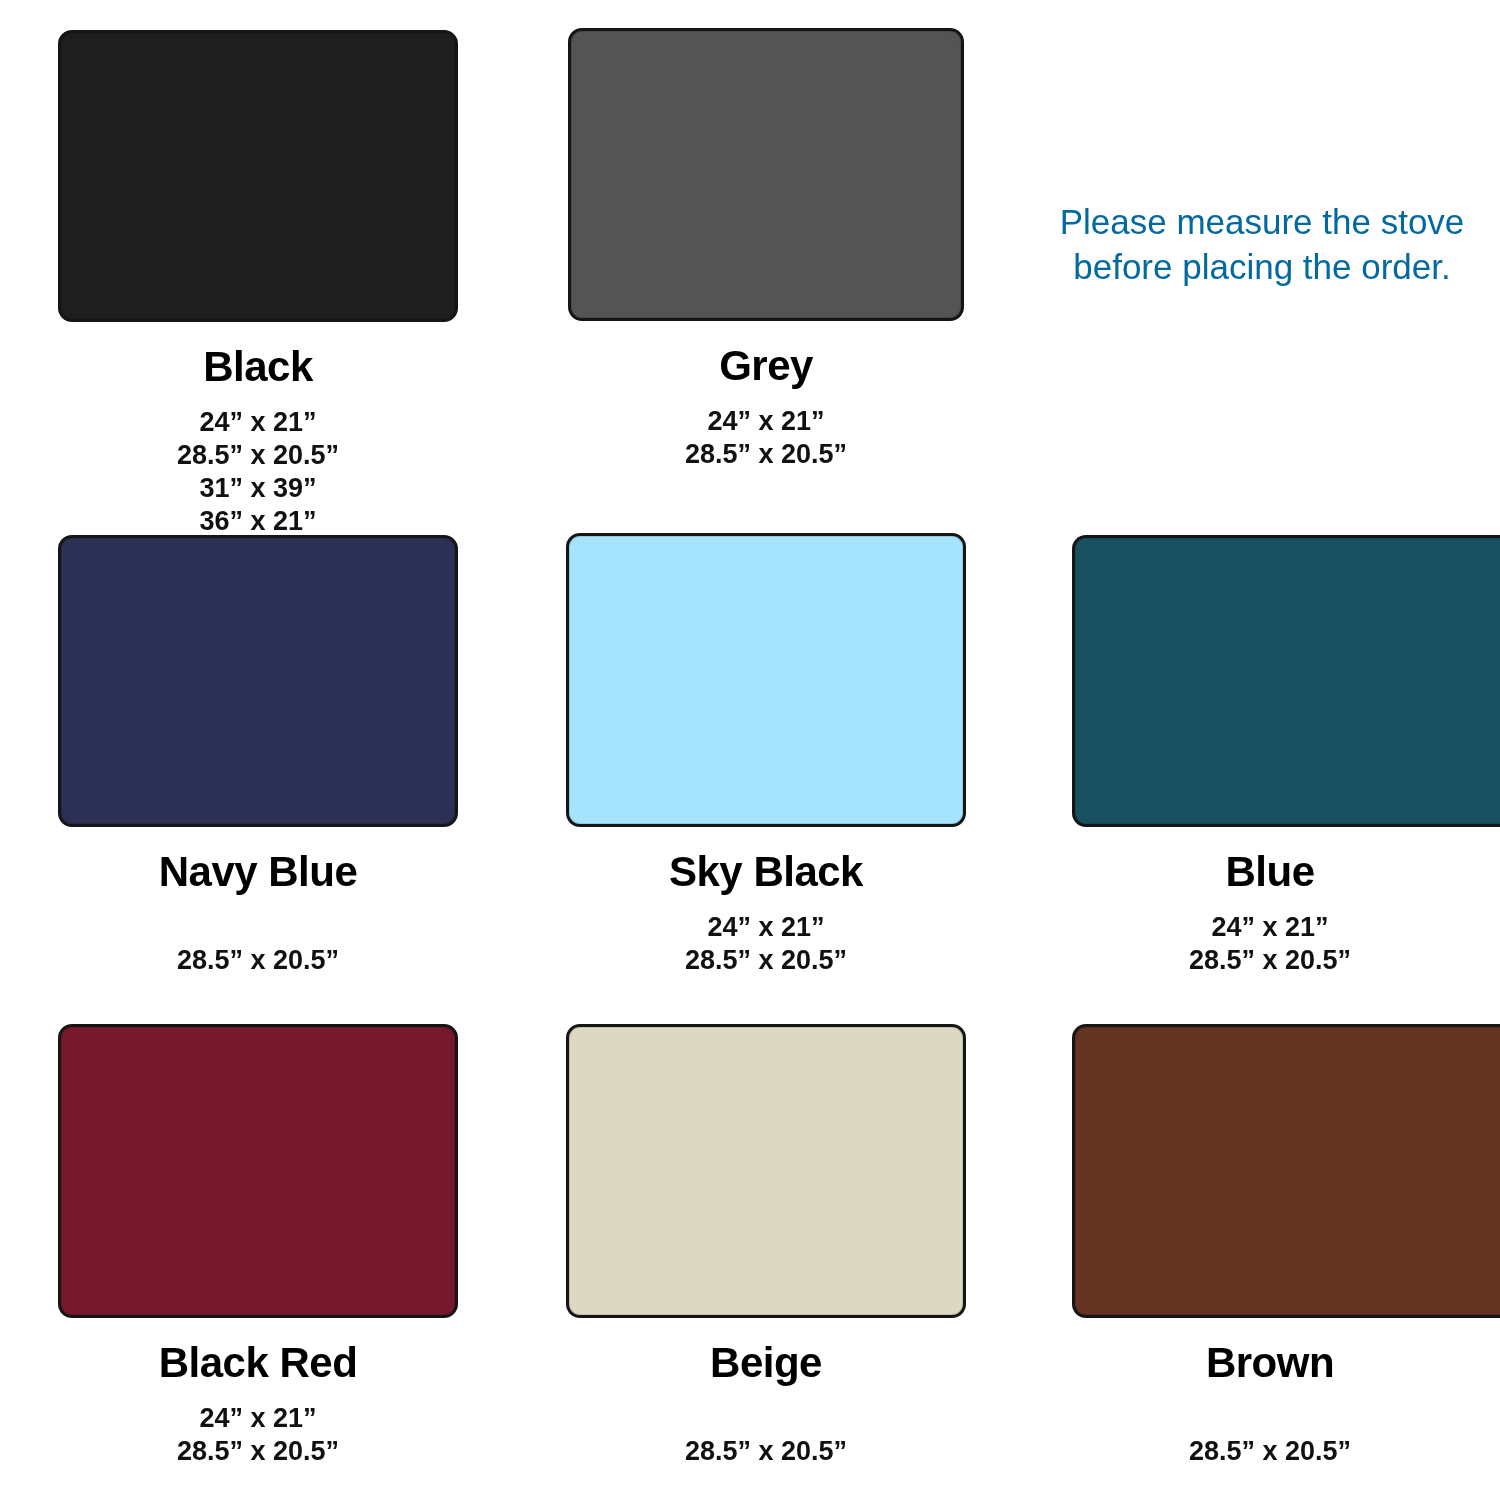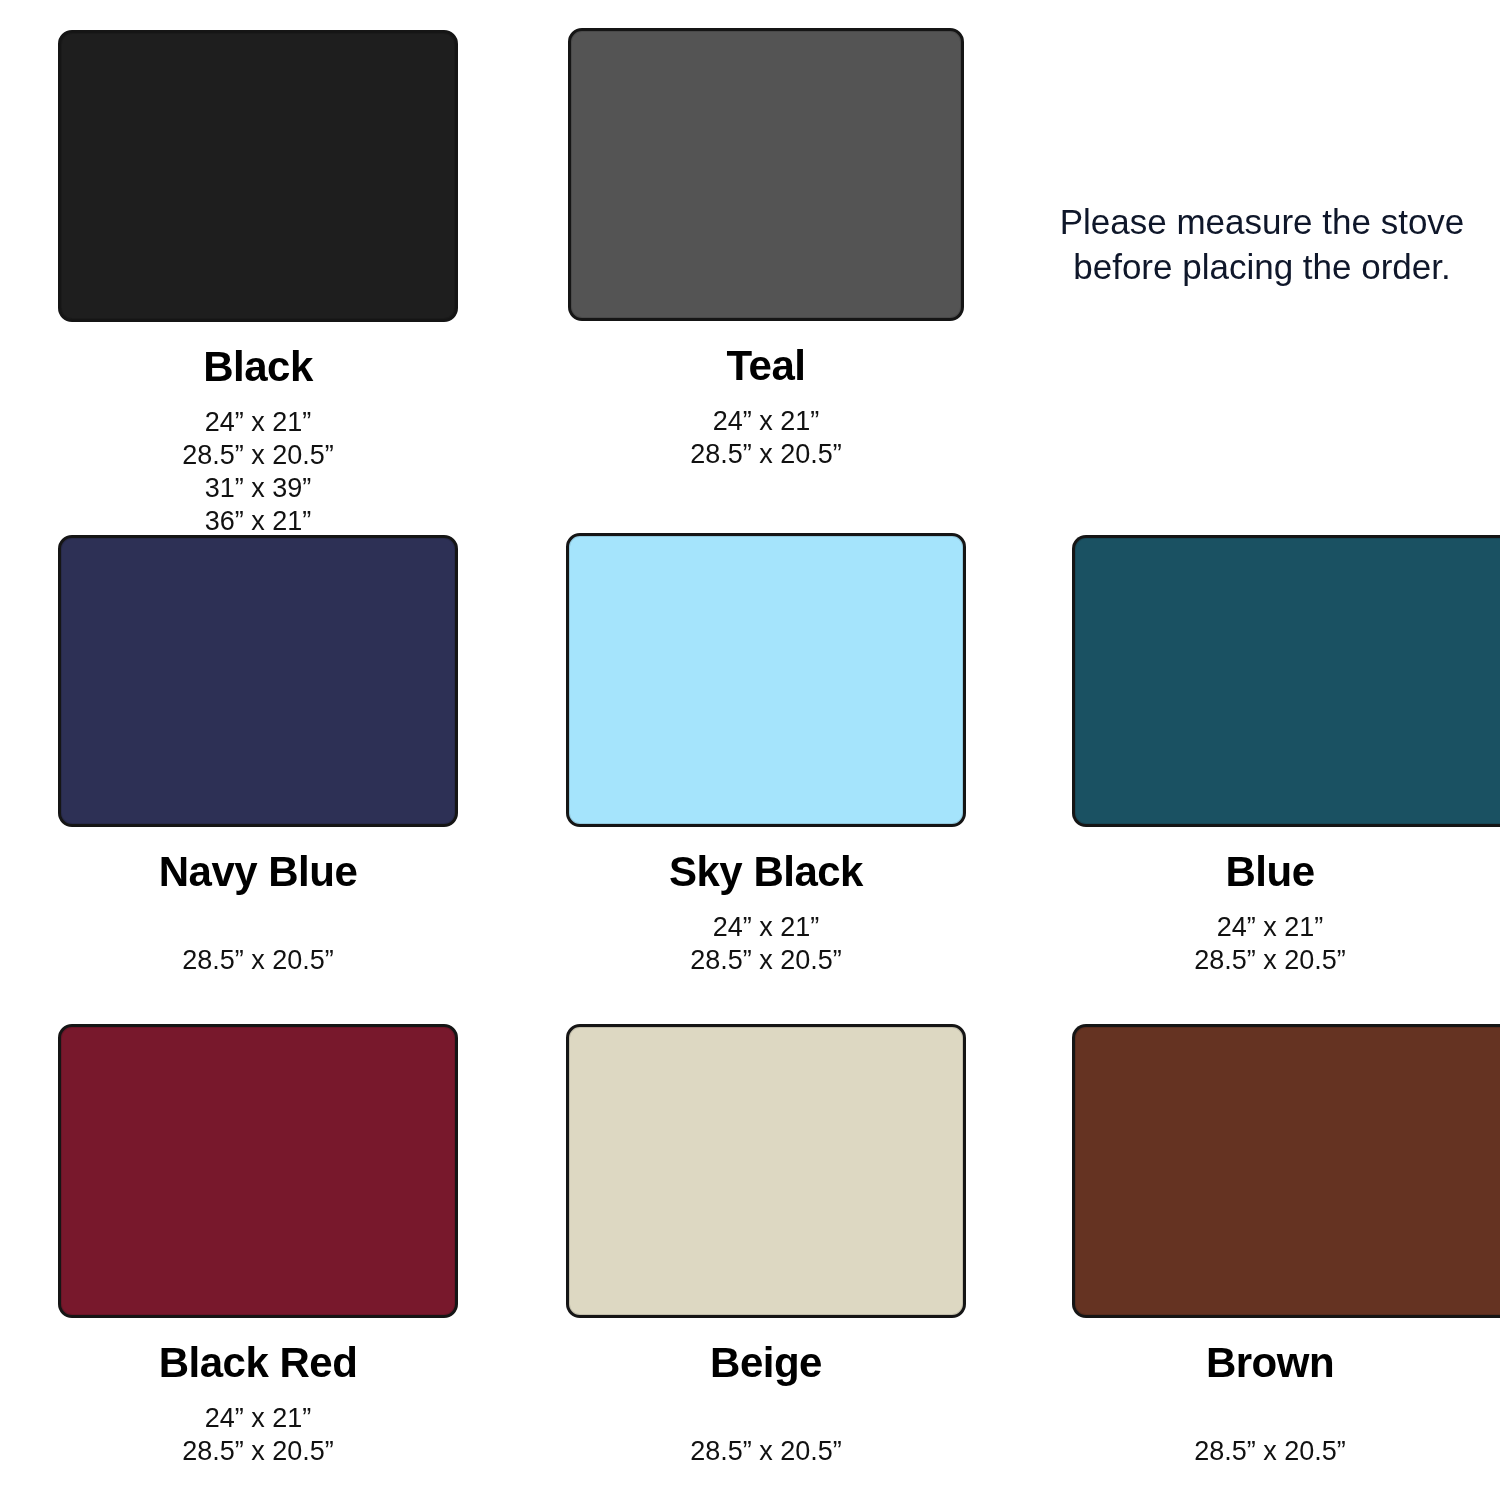--- a/index.html
+++ b/index.html
@@ -47,29 +47,29 @@
 
   .sizes {
     margin-top: 18px;
     text-align: center;
     font-size: 27px;
     line-height: 1.22;
     color: #111111;
     white-space: nowrap;
   }
 
-  .sizes .size-line { display: block; }
+  .sizes .size-line { display: block; font-weight: bold; }
   .sizes .size-line.blank { visibility: hidden; }
 
   
   .note {
     position: absolute;
     font-size: 35px;
     line-height: 1.28;
-    color: #0f172a;
+    color: #0369a1;
     text-align: center;
     white-space: pre-line;
   }
 
   
   #cell-black    { left: 58px;   top: 30px;  width: 400px; }
   #cell-black    .swatch { height: 292px; }
 
   #cell-grey     { left: 568px;  top: 28px;  width: 396px; }
   #cell-grey     .swatch { height: 293px; }
@@ -109,21 +109,21 @@
     <div class="sizes">
       <span class="size-line">24” x 21”</span>
       <span class="size-line">28.5” x 20.5”</span>
       <span class="size-line">31” x 39”</span>
       <span class="size-line">36” x 21”</span>
     </div>
   </div>
 
   <div class="cell" id="cell-grey">
     <div class="swatch" style="background-color: rgb(84, 84, 84);"></div>
-    <div class="swatch-name">Teal</div>
+    <div class="swatch-name">Grey</div>
     <div class="sizes">
       <span class="size-line">24” x 21”</span>
       <span class="size-line">28.5” x 20.5”</span>
     </div>
   </div>
 
   <div class="note" id="stove-note">Please measure the stove
 before placing the order.</div>
 
   <div class="cell" id="cell-navy">

